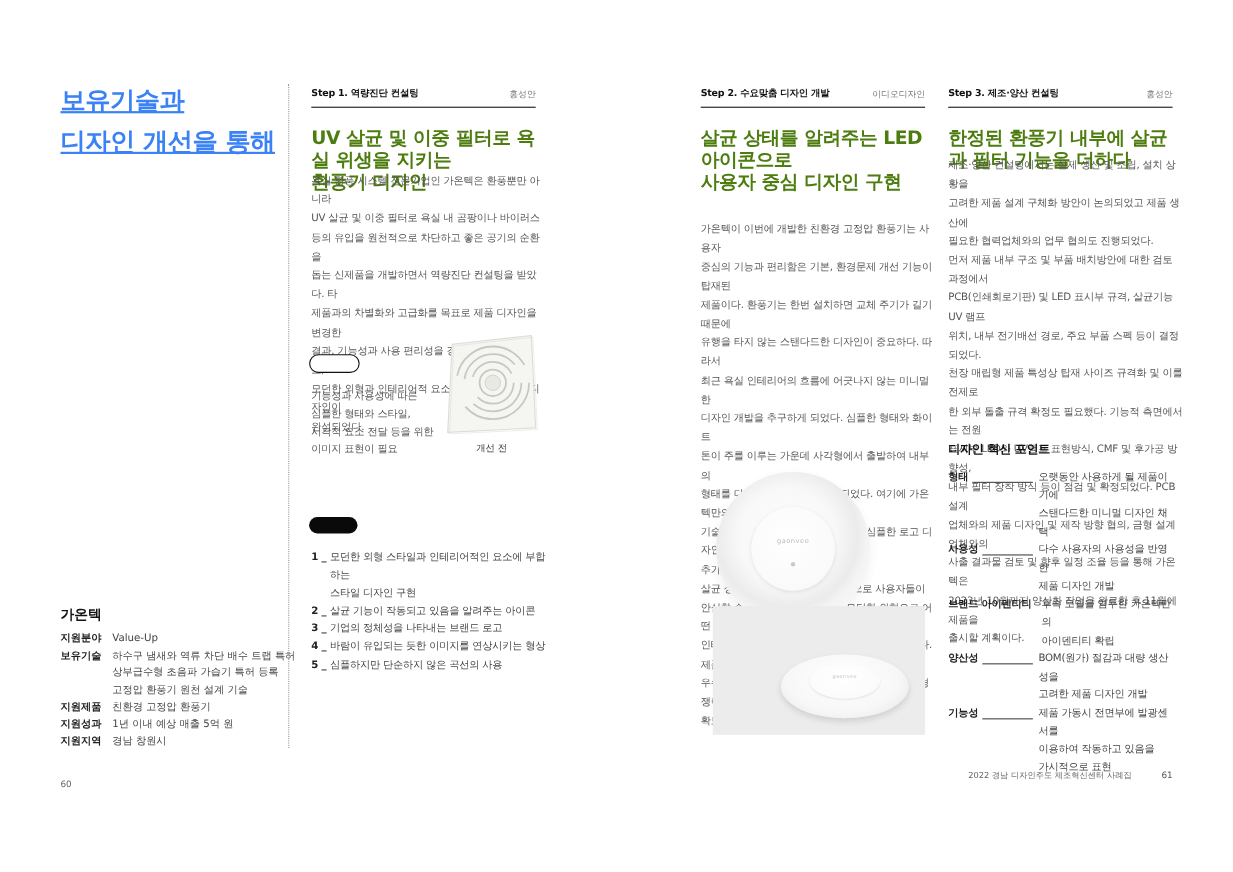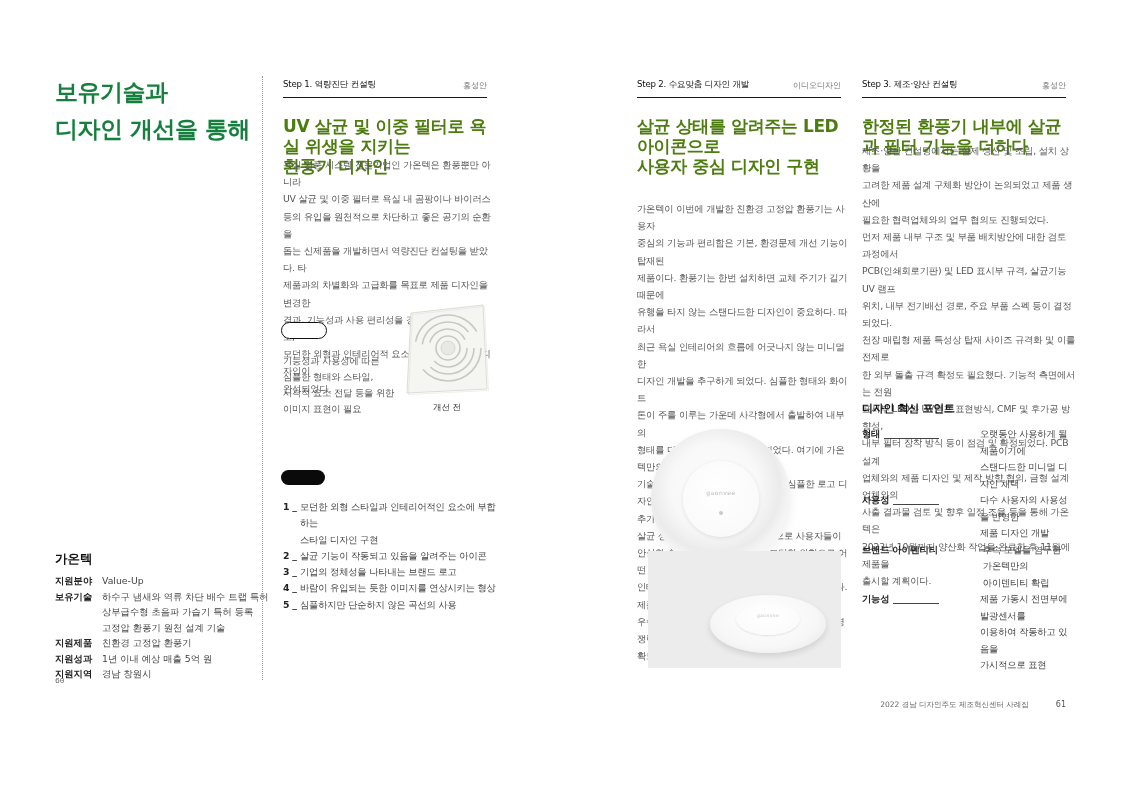--- a/index.html
+++ b/index.html
@@ -2,34 +2,34 @@
 <html><head>
 <meta charset="utf-8">
 <style>
   html,body{margin:0;padding:0;background:#fff;}
   body{font-family:"DejaVu Sans","Liberation Sans",sans-serif;color:#222;}
   #page{position:relative;width:1121px;height:793px;background:#ffffff;overflow:hidden;}
   .abs{position:absolute;}
   .pre{white-space:pre-line;}
 
   
-  .main-title{font-size:23px;font-weight:700;line-height:37px;letter-spacing:-0.5px;color:#15803d;}
+  .main-title{font-size:23px;font-weight:700;line-height:37px;letter-spacing:-0.5px;color:#3b82f6;text-decoration:underline;}
   .company-name{font-size:12.5px;font-weight:700;color:#111;}
   .company-rows{font-size:9.3px;line-height:15.5px;color:#444;}
   .crow{display:flex;}
   .crow .clabel{font-weight:700;color:#222;width:47px;flex:0 0 47px;}
   .crow .cvalue{flex:1;}
 
   
   .vdivider{border-left:1px dotted #9a9a9a;width:0;}
 
   
   .step-head{display:flex;justify-content:space-between;align-items:flex-end;
              border-bottom:1.5px solid #1a1a1a;padding-bottom:6px;width:100%;}
-  .step-label{font-size:8.6px;font-weight:400;color:#111;letter-spacing:-0.2px;}
+  .step-label{font-size:8.6px;font-weight:700;color:#111;letter-spacing:-0.2px;}
   .step-consultant{font-size:8px;color:#777;}
   .col-heading{font-size:17px;font-weight:700;line-height:20px;color:#4d7c0f;letter-spacing:-0.4px;}
   .body-text{font-size:9.3px;line-height:17.2px;color:#555;letter-spacing:-0.2px;}
   .note-text{font-size:9.3px;line-height:16px;color:#555;letter-spacing:-0.2px;}
   .caption{font-size:8.5px;color:#333;text-align:center;}
 
   .oval-outline{width:44px;height:15px;border:1.6px solid #111;border-radius:9px;background:#fff;}
   .pill-filled{width:44px;height:15px;border-radius:9px;background:#0a0a0a;}
 
   .num-list{font-size:9.3px;line-height:16.3px;color:#444;letter-spacing:-0.2px;}
@@ -51,21 +51,21 @@
     background:radial-gradient(ellipse at 48% 38%, #ffffff 0%, #f7f7f7 60%, #e3e3e3 100%);
     box-shadow:0 3px 6px rgba(0,0,0,0.12);}
   .product-side-inner{position:absolute;left:26px;top:8px;width:64px;height:32px;border-radius:50%;
     background:radial-gradient(ellipse at 48% 38%, #ffffff 0%, #fbfbfb 70%, #efefef 100%);
     box-shadow:0 1px 2px rgba(0,0,0,0.10);}
   .logo-text-sm{font-size:4.5px;color:#c4c4c4;text-align:center;letter-spacing:0.4px;}
 
   
   .innov-title{font-size:11px;font-weight:700;color:#111;letter-spacing:-0.3px;}
   .innov-rows{font-size:9.3px;line-height:16.5px;color:#444;letter-spacing:-0.2px;}
-  .irow{display:flex;align-items:flex-start;gap:36px;}
+  .irow{display:flex;align-items:flex-start;}
   .ilabelwrap{flex:0 0 82px;display:flex;align-items:flex-start;}
   .ilabel{font-weight:700;color:#222;white-space:nowrap;}
   .ileader{flex:1;border-bottom:1px solid #444;height:12px;margin:0 5px 0 4px;}
   .itext{flex:1;}
 
   .page-num{font-size:8px;color:#666;}
   .footer-right{display:flex;align-items:baseline;font-size:7.5px;color:#666;}
   .footer-right .bn{margin-left:27px;font-size:8px;color:#555;}
 </style>
 </head>
@@ -96,21 +96,21 @@
     <div class="crow">
       <span class="clabel">지원성과</span>
       <span class="cvalue pre">1년 이내 예상 매출 5억 원</span>
     </div>
     <div class="crow">
       <span class="clabel">지원지역</span>
       <span class="cvalue pre">경남 창원시</span>
     </div>
   </div>
 
-  <div class="abs page-num" style="left:55px;top:676px;font-family:Liberation Mono, monospace;">60</div>
+  <div class="abs page-num" style="left:55px;top:708px;">60</div>
 
   <div class="abs vdivider" style="left:262px;top:76px;height:604px;"></div>
 
   <div class="abs" style="left:283px;top:79px;width:204px;">
     <div class="step-head">
       <span class="step-label">Step 1. 역량진단 컨설팅</span>
       <span class="step-consultant">홍성안</span>
     </div>
   </div>
   <div class="abs col-heading pre" style="left:283px;top:116px;width:210px;">UV 살균 및 이중 필터로 욕실 위생을 지키는
@@ -254,20 +254,28 @@
     <div class="irow">
       <div class="ilabelwrap">
         <span class="ilabel">브랜드 아이덴티티</span>
         <span class="ileader"></span>
       </div>
       <span class="itext pre">후속 모델을 염두한 가온텍만의
 아이덴티티 확립</span>
     </div>
     <div class="irow">
       <div class="ilabelwrap">
+        <span class="ilabel">양산성</span>
+        <span class="ileader"></span>
+      </div>
+      <span class="itext pre">BOM(원가) 절감과 대량 생산성을
+고려한 제품 디자인 개발</span>
+    </div>
+    <div class="irow">
+      <div class="ilabelwrap">
         <span class="ilabel">기능성</span>
         <span class="ileader"></span>
       </div>
       <span class="itext pre">제품 가동시 전면부에 발광센서를
 이용하여 작동하고 있음을
 가시적으로 표현</span>
     </div>
   </div>
 
   <div class="abs footer-right" style="right:55px;top:700px;justify-content:space-between;">

